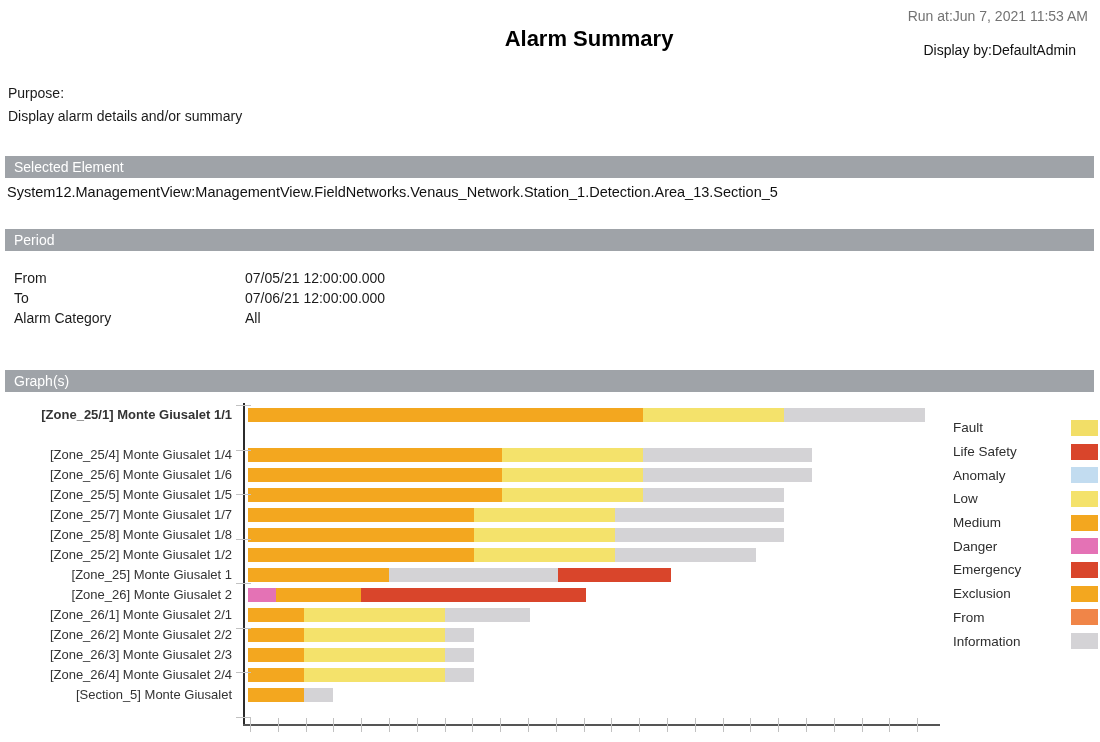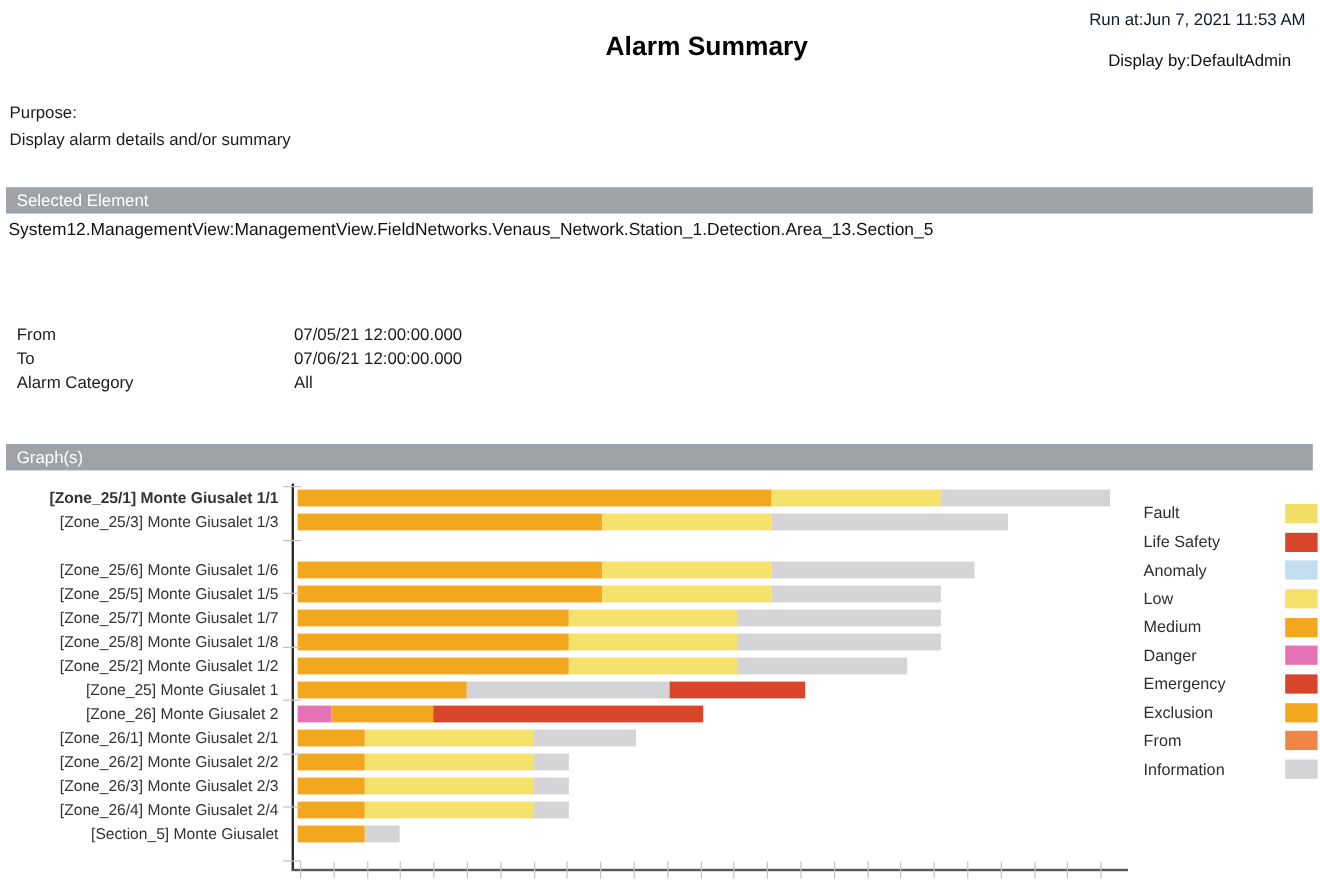--- a/index.html
+++ b/index.html
@@ -1,20 +1,20 @@
 <!DOCTYPE html>
 <html><head>
 <meta charset="utf-8">
 <style>
   html,body{margin:0;padding:0;background:#ffffff;}
   #page{position:relative;width:1100px;height:742px;background:#fff;overflow:hidden;
         font-family:"Liberation Sans",sans-serif;color:#1b1b1b;}
   .abs{position:absolute;}
   
-  .run-at{top:8px;right:12px;font-size:14px;color:#0f172a;}
+  .run-at{top:8px;right:12px;font-size:14px;color:#737373;}
   .created-by{top:42px;right:24px;font-size:14px;color:#111;}
   .title{top:26px;left:589px;transform:translateX(-50%);font-size:22px;font-weight:bold;color:#000;white-space:nowrap;}
   
   .purpose-label{top:85px;left:8px;font-size:14px;}
   .purpose-text{top:108px;left:8px;font-size:14px;}
   
   .section-bar{left:5px;right:6px;height:22px;background:#9FA3A8;color:#fff;
                font-size:14px;line-height:22px;padding-left:9px;}
   .bar-selected{top:156px;}
   .bar-period{top:229px;}
@@ -49,20 +49,21 @@
   <div class="abs run-at">Run at:Jun 7, 2021 11:53 AM</div>
   <div class="abs title">Alarm Summary</div>
   <div class="abs created-by">Display by:DefaultAdmin</div>
 
   <div class="abs purpose-label">Purpose:</div>
   <div class="abs purpose-text">Display alarm details and/or summary</div>
 
   <div class="abs section-bar bar-selected">Selected Element</div>
   <div class="abs element-path">System12.ManagementView:ManagementView.FieldNetworks.Venaus_Network.Station_1.Detection.Area_13.Section_5</div>
 
+  <div class="abs section-bar bar-period">Period</div>
   <div class="abs period-row" style="top:270px">
     <span class="plabel">From</span>
     <span class="pvalue">07/05/21 12:00:00.000</span>
   </div>
   <div class="abs period-row" style="top:290px">
     <span class="plabel">To</span>
     <span class="pvalue">07/06/21 12:00:00.000</span>
   </div>
   <div class="abs period-row" style="top:310px">
     <span class="plabel">Alarm Category</span>
@@ -73,26 +74,26 @@
 
   <div class="abs" id="chart">
       <div class="chart-row" style="top: 0px; font-weight: bold;">
         <div class="row-label">[Zone_25/1] Monte Giusalet 1/1</div>
         <div class="row-bar">
           <div class="seg" style="width: 394.8px; background: rgb(243, 167, 31);"></div>
           <div class="seg" style="width: 141px; background: rgb(244, 226, 107);"></div>
           <div class="seg" style="width: 141px; background: rgb(212, 211, 214);"></div>
         </div>
       </div>
-      <div class="chart-row" style="top: 20px;">
-        <div class="row-label">[Zone_25/3] Monte Giusalet 1/3</div>
+      <div class="chart-row" style="top: 40px;">
+        <div class="row-label">[Zone_25/4] Monte Giusalet 1/4</div>
         <div class="row-bar">
           <div class="seg" style="width: 253.8px; background: rgb(243, 167, 31);"></div>
           <div class="seg" style="width: 141px; background: rgb(244, 226, 107);"></div>
-          <div class="seg" style="width: 197.4px; background: rgb(212, 211, 214);"></div>
+          <div class="seg" style="width: 169.2px; background: rgb(212, 211, 214);"></div>
         </div>
       </div>
       <div class="chart-row" style="top: 60px;">
         <div class="row-label">[Zone_25/6] Monte Giusalet 1/6</div>
         <div class="row-bar">
           <div class="seg" style="width: 253.8px; background: rgb(243, 167, 31);"></div>
           <div class="seg" style="width: 141px; background: rgb(244, 226, 107);"></div>
           <div class="seg" style="width: 169.2px; background: rgb(212, 211, 214);"></div>
         </div>
       </div>

